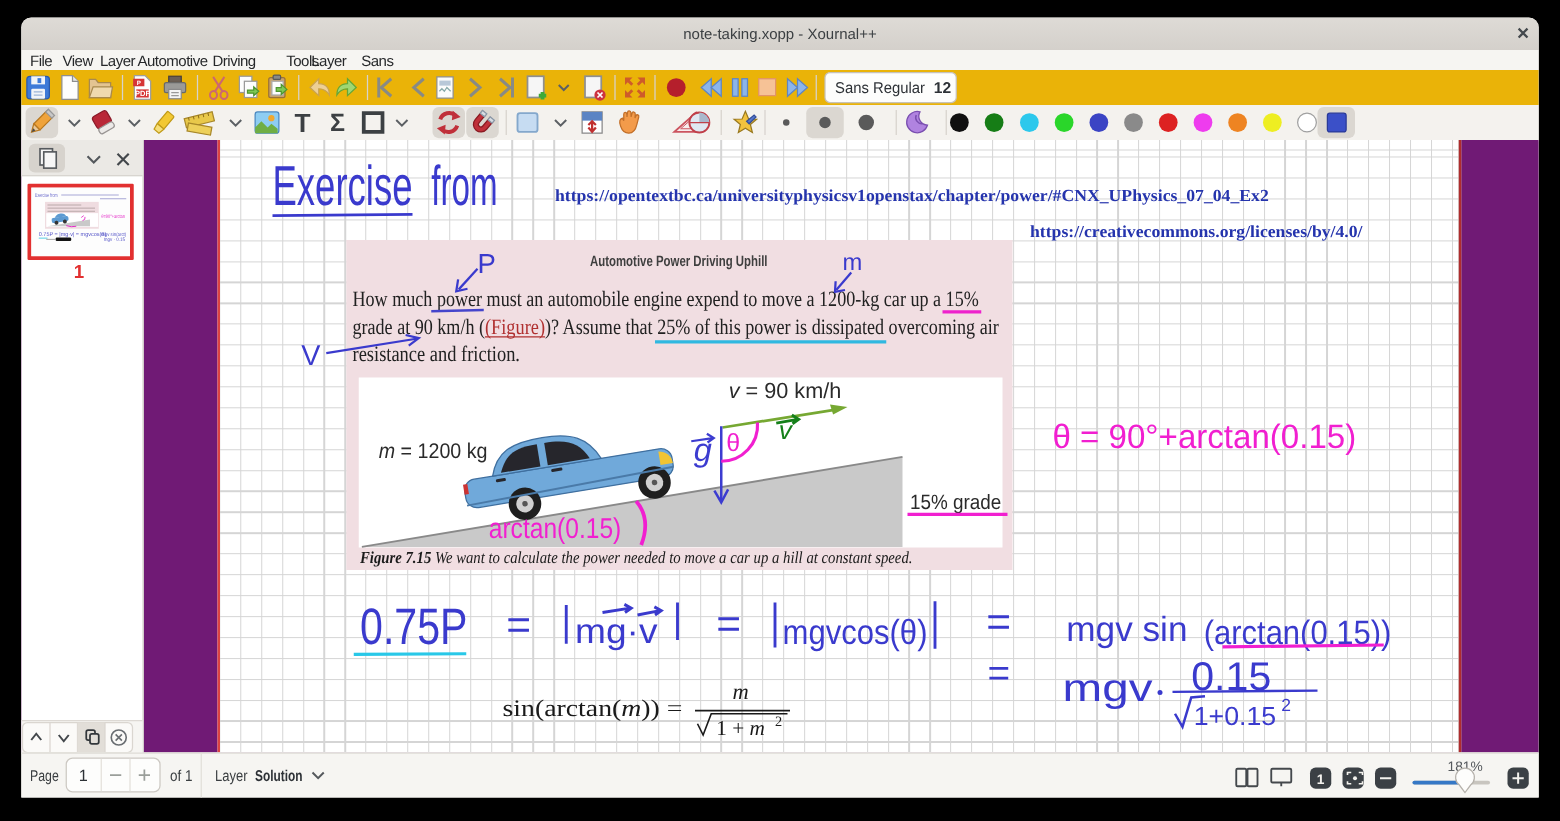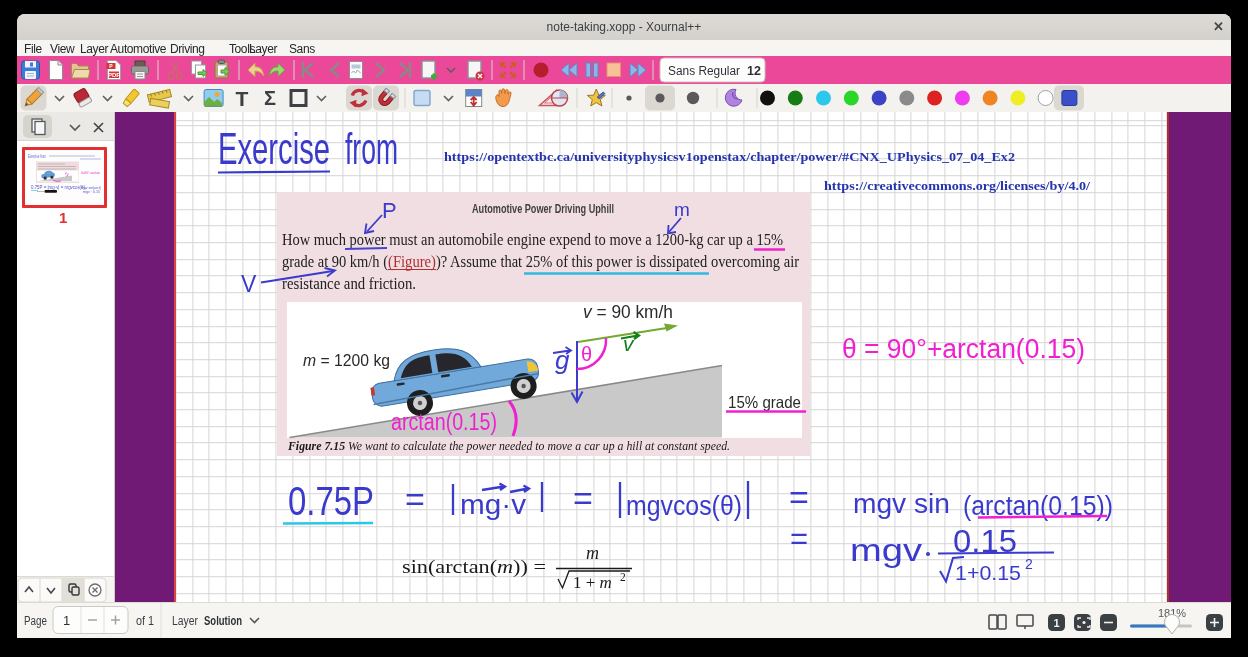--- a/index.html
+++ b/index.html
@@ -7,21 +7,21 @@
 #win{position:absolute;left:17px;top:14px;width:1214px;height:624px;background:#f4f2ee;
   border-radius:8px 8px 0 0;overflow:hidden;}
 #titlebar{position:absolute;left:0;top:0;width:100%;height:26px;
   background:linear-gradient(#dedbd6,#d4d0cb);border-bottom:1px solid #c2beb8;}
 #titlebar .t{position:absolute;left:0;right:0;top:6px;text-align:center;font-size:12px;
   font-weight:normal;color:#3b3f42;}
 #titlebar .x{position:absolute;right:7px;top:5px;font-size:13px;font-weight:bold;color:#43484c;}
 #menubar{position:absolute;left:0;top:26px;width:100%;height:16px;background:#f6f5f2;
   font-size:12px;color:#26282a;letter-spacing:-0.4px;}
 #menubar span{position:absolute;top:2px;}
-#tb1{position:absolute;left:0;top:42px;width:100%;height:28px;background:#ec4899;}
+#tb1{position:absolute;left:0;top:42px;width:100%;height:28px;background:#eab308;}
 #tb2{position:absolute;left:0;top:70px;width:100%;height:28px;background:#f4f2ee;
   border-bottom:1px solid #d8d4cf;}
 #main{position:absolute;left:0;top:98px;width:100%;height:490px;background:#701a75;}
 #sidebar{position:absolute;left:0;top:0;width:97px;height:490px;background:#fff;
   border-right:1px solid #cfccc6;}
 #sbtop{position:absolute;left:0;top:0;width:97px;height:28px;background:#ebe9e5;
   border-bottom:1px solid #d8d5d0;}
 #sbbot{position:absolute;left:0;top:464px;width:97px;height:26px;background:#f6f5f2;
   border-top:1px solid #ddd9d4;}
 #page{position:absolute;left:157px;top:0;width:991px;height:490px;background:#fff;

